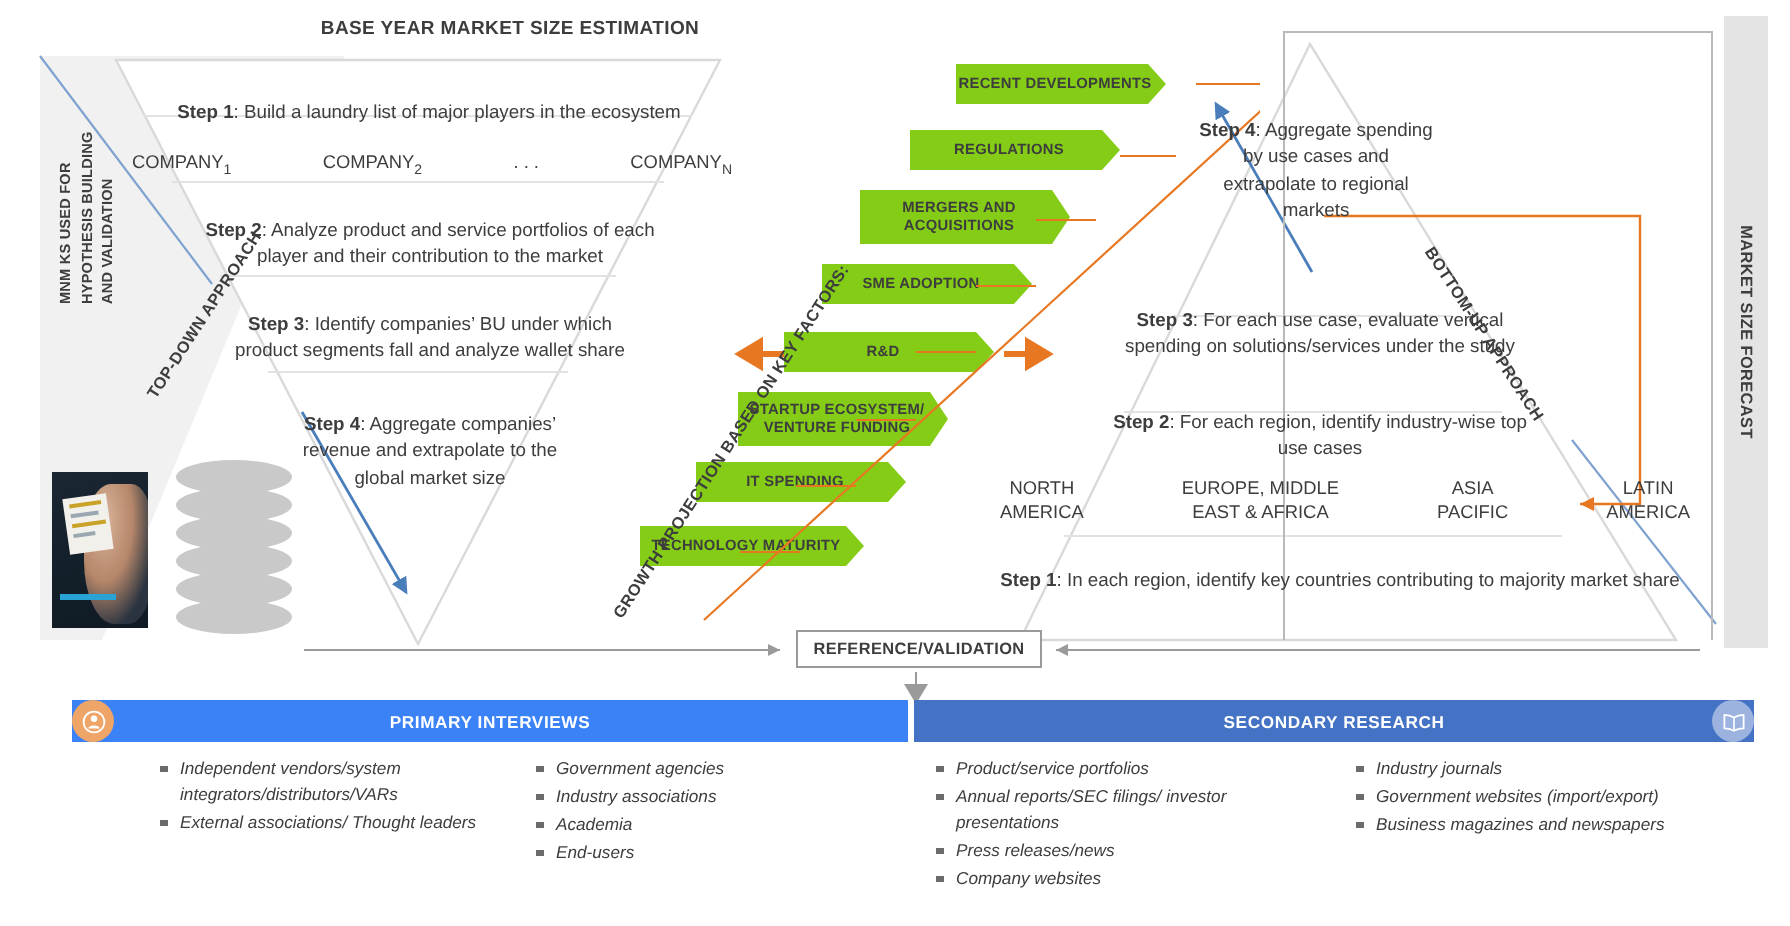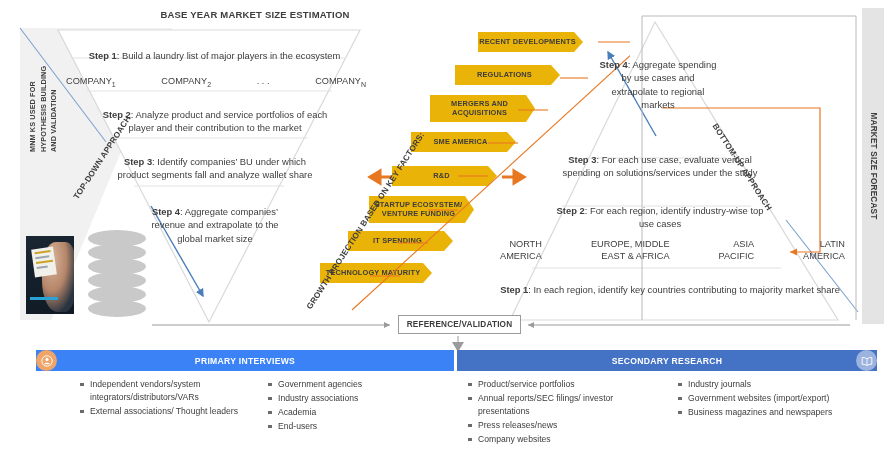--- a/index.html
+++ b/index.html
@@ -81,36 +81,36 @@
   .diag-label {
     position: absolute; font-size: 8.2px; font-weight: bold;
     color: #3d3d3d; letter-spacing: .2px; white-space: nowrap;
   }
   #topdown-label { left: 72px; top: 196px; transform: rotate(-57deg); transform-origin: 0 0; }
   #growth-label  { left: 305px; top: 306px; transform: rotate(-57deg); transform-origin: 0 0; }
   #bottomup-label{ left: 718px; top: 122px; transform: rotate(57deg); transform-origin: 0 0; }
 
   
   .chev {
-    position: absolute; height: 20px; background: #eab308;
+    position: absolute; height: 20px; background: #84cc16;
     clip-path: polygon(0 0, calc(100% - 9px) 0, 100% 50%, calc(100% - 9px) 100%, 0 100%);
     display: flex; align-items: center; justify-content: center;
     color: #3d3d3d; font-size: 7.4px; font-weight: bold; letter-spacing: .15px;
     text-align: center; line-height: 1.15; padding-right: 6px;
   }
   .chev.two { height: 27px; }
 
   
   #tri-right-svg { left: 508px; top: 18px; width: 345px; height: 306px; }
   .tr-row-label { position: absolute; color: #3d3d3d; font-size: 9.4px; line-height: 1.42; text-align: center; }
   .tr-row-label b { font-weight: bold; }
   #tr-step4 { left: 598px; top: 58px; width: 120px; }
   #tr-step3 { left: 548px; top: 153px; width: 224px; }
   #tr-step2 { left: 548px; top: 204px; width: 224px; }
-  #tr-regions { left: 500px; top: 238px; width: 345px; display: flex; justify-content: space-between; font-size: 9.2px; color: #3d3d3d; text-align: right; }
+  #tr-regions { left: 500px; top: 238px; width: 345px; display: flex; justify-content: space-between; font-size: 9.2px; color: #3d3d3d; text-align: center; }
   #tr-regions > div { line-height: 1.35; }
   #tr-step1 { left: 495px; top: 283px; width: 350px; }
 
   
   #forecast-bar {
     left: 862px; top: 8px; width: 22px; height: 316px;
     background: #e4e4e4;
   }
   #forecast-bar span {
     position: absolute; left: 11px; top: 158px;
@@ -134,21 +134,21 @@
   .band span { color: #fff; font-size: 8.6px; font-weight: bold; letter-spacing: .3px; }
   .band-icon {
     position: absolute; top: 350px; width: 21px; height: 21px; border-radius: 50%;
     display: flex; align-items: center; justify-content: center;
   }
   #icon-primary { left: 36px; background: #efa468; }
   #icon-secondary { left: 856px; background: #9cb3e0; }
 
   
   .blist { position: absolute; font-size: 8.6px; color: #3d3d3d; line-height: 1.52; }
-  .blist li { list-style: none; position: relative; padding-left: 10px; margin-bottom: 1px; }
+  .blist li { list-style: none; position: relative; padding-left: 10px; margin-bottom: 1px; font-style: italic; }
   .blist li::before {
     content: ""; position: absolute; left: 0; top: 4.5px;
     width: 3.5px; height: 3.5px; background: #6b6b6b;
   }
   #list-p1 { left: 80px; top: 378px; width: 165px; }
   #list-p2 { left: 268px; top: 378px; width: 170px; }
   #list-s1 { left: 468px; top: 378px; width: 190px; }
   #list-s2 { left: 678px; top: 378px; width: 200px; }
 </style>
 </head>
@@ -240,21 +240,21 @@
     <span>RECENT DEVELOPMENTS</span>
   </div>
   <div class="chev" style="left:455px; top:65px; width:105px;">
     <span>REGULATIONS</span>
   </div>
   <div class="chev two" style="left:430px; top:95px; width:105px; flex-direction:column;">
     <span>MERGERS AND</span>
     <span>ACQUISITIONS</span>
   </div>
   <div class="chev" style="left:411px; top:132px; width:105px;">
-    <span>SME AMERICA</span>
+    <span>SME ADOPTION</span>
   </div>
   <div class="chev" style="left:392px; top:166px; width:105px;">
     <span>R&amp;D</span>
   </div>
   <div class="chev two" style="left:369px; top:196px; width:105px; flex-direction:column;">
     <span>STARTUP ECOSYSTEM/</span>
     <span>VENTURE FUNDING</span>
   </div>
   <div class="chev" style="left:348px; top:231px; width:105px;">
     <span>IT SPENDING</span>

